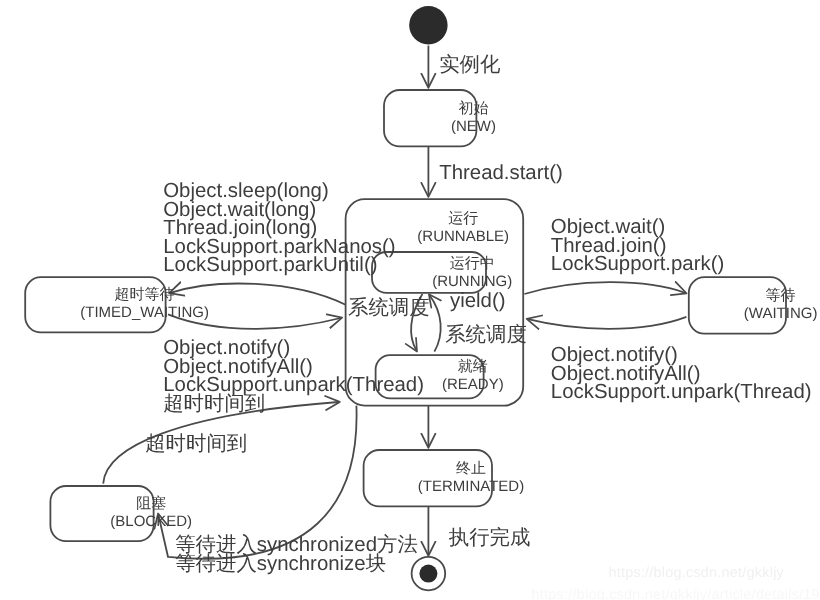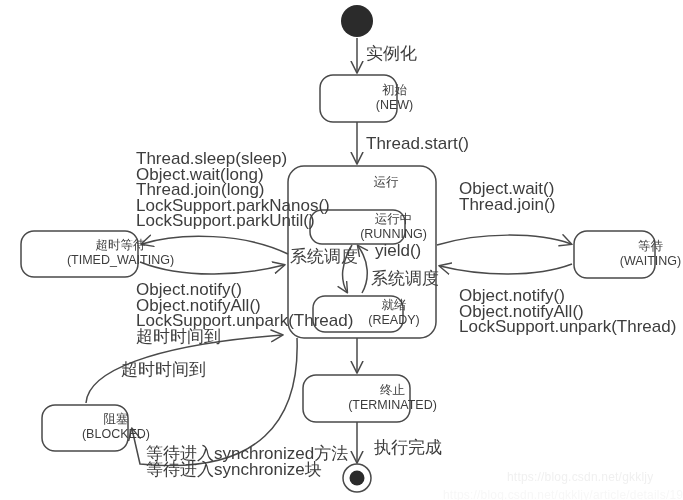--- a/index.html
+++ b/index.html
@@ -103,20 +103,21 @@
     </g>
   </svg>
 
   <div class="node-label" style="left:320px;top:83px;width:77px;">
     <div>初始</div>
     <div>(NEW)</div>
   </div>
 
   <div class="node-label" style="left:288px;top:175px;width:124px;">
     <div>运行</div>
+    <div>(RUNNABLE)</div>
   </div>
 
   <div class="node-label" style="left:300px;top:212px;width:115px;">
     <div>运行中</div>
     <div>(RUNNING)</div>
   </div>
 
   <div class="node-label" style="left:313px;top:298px;width:90px;">
     <div>就绪</div>
     <div>(READY)</div>
@@ -125,58 +126,59 @@
   <div class="node-label" style="left:21px;top:238px;width:127px;">
     <div>超时等待</div>
     <div>(TIMED_WAITING)</div>
   </div>
 
   <div class="node-label" style="left:574px;top:239px;width:81px;">
     <div>等待</div>
     <div>(WAITING)</div>
   </div>
 
-  <div class="node-label" style="left:32px;top:412px;width:96px;">
+  <div class="node-label" style="left:42px;top:412px;width:96px;">
     <div>阻塞</div>
     <div>(BLOCKED)</div>
   </div>
 
   <div class="node-label" style="left:303px;top:383px;width:107px;">
     <div>终止</div>
     <div>(TERMINATED)</div>
   </div>
 
   <div class="edge-label" style="left:366px;top:46px;">实例化</div>
 
   <div class="edge-label" style="left:366px;top:136px;">Thread.start()</div>
 
   <div class="edge-label" style="left:375px;top:243px;">yield()</div>
 
   <div class="edge-label" style="left:290px;top:249px;">系统调度</div>
 
   <div class="edge-label" style="left:371px;top:271px;">系统调度</div>
 
   <div class="edge-label" style="left:136px;top:151px;">
-    <div>Thread.sleep(sleep)</div>
+    <div>Object.sleep(long)</div>
     <div>Object.wait(long)</div>
     <div>Thread.join(long)</div>
     <div>LockSupport.parkNanos()</div>
     <div>LockSupport.parkUntil()</div>
   </div>
 
   <div class="edge-label" style="left:136px;top:282px;">
     <div>Object.notify()</div>
     <div>Object.notifyAll()</div>
     <div>LockSupport.unpark(Thread)</div>
     <div>超时时间到</div>
   </div>
 
   <div class="edge-label" style="left:459px;top:181px;">
     <div>Object.wait()</div>
     <div>Thread.join()</div>
+    <div>LockSupport.park()</div>
   </div>
 
   <div class="edge-label" style="left:459px;top:288px;">
     <div>Object.notify()</div>
     <div>Object.notifyAll()</div>
     <div>LockSupport.unpark(Thread)</div>
   </div>
 
   <div class="edge-label" style="left:121px;top:362px;">超时时间到</div>
 

